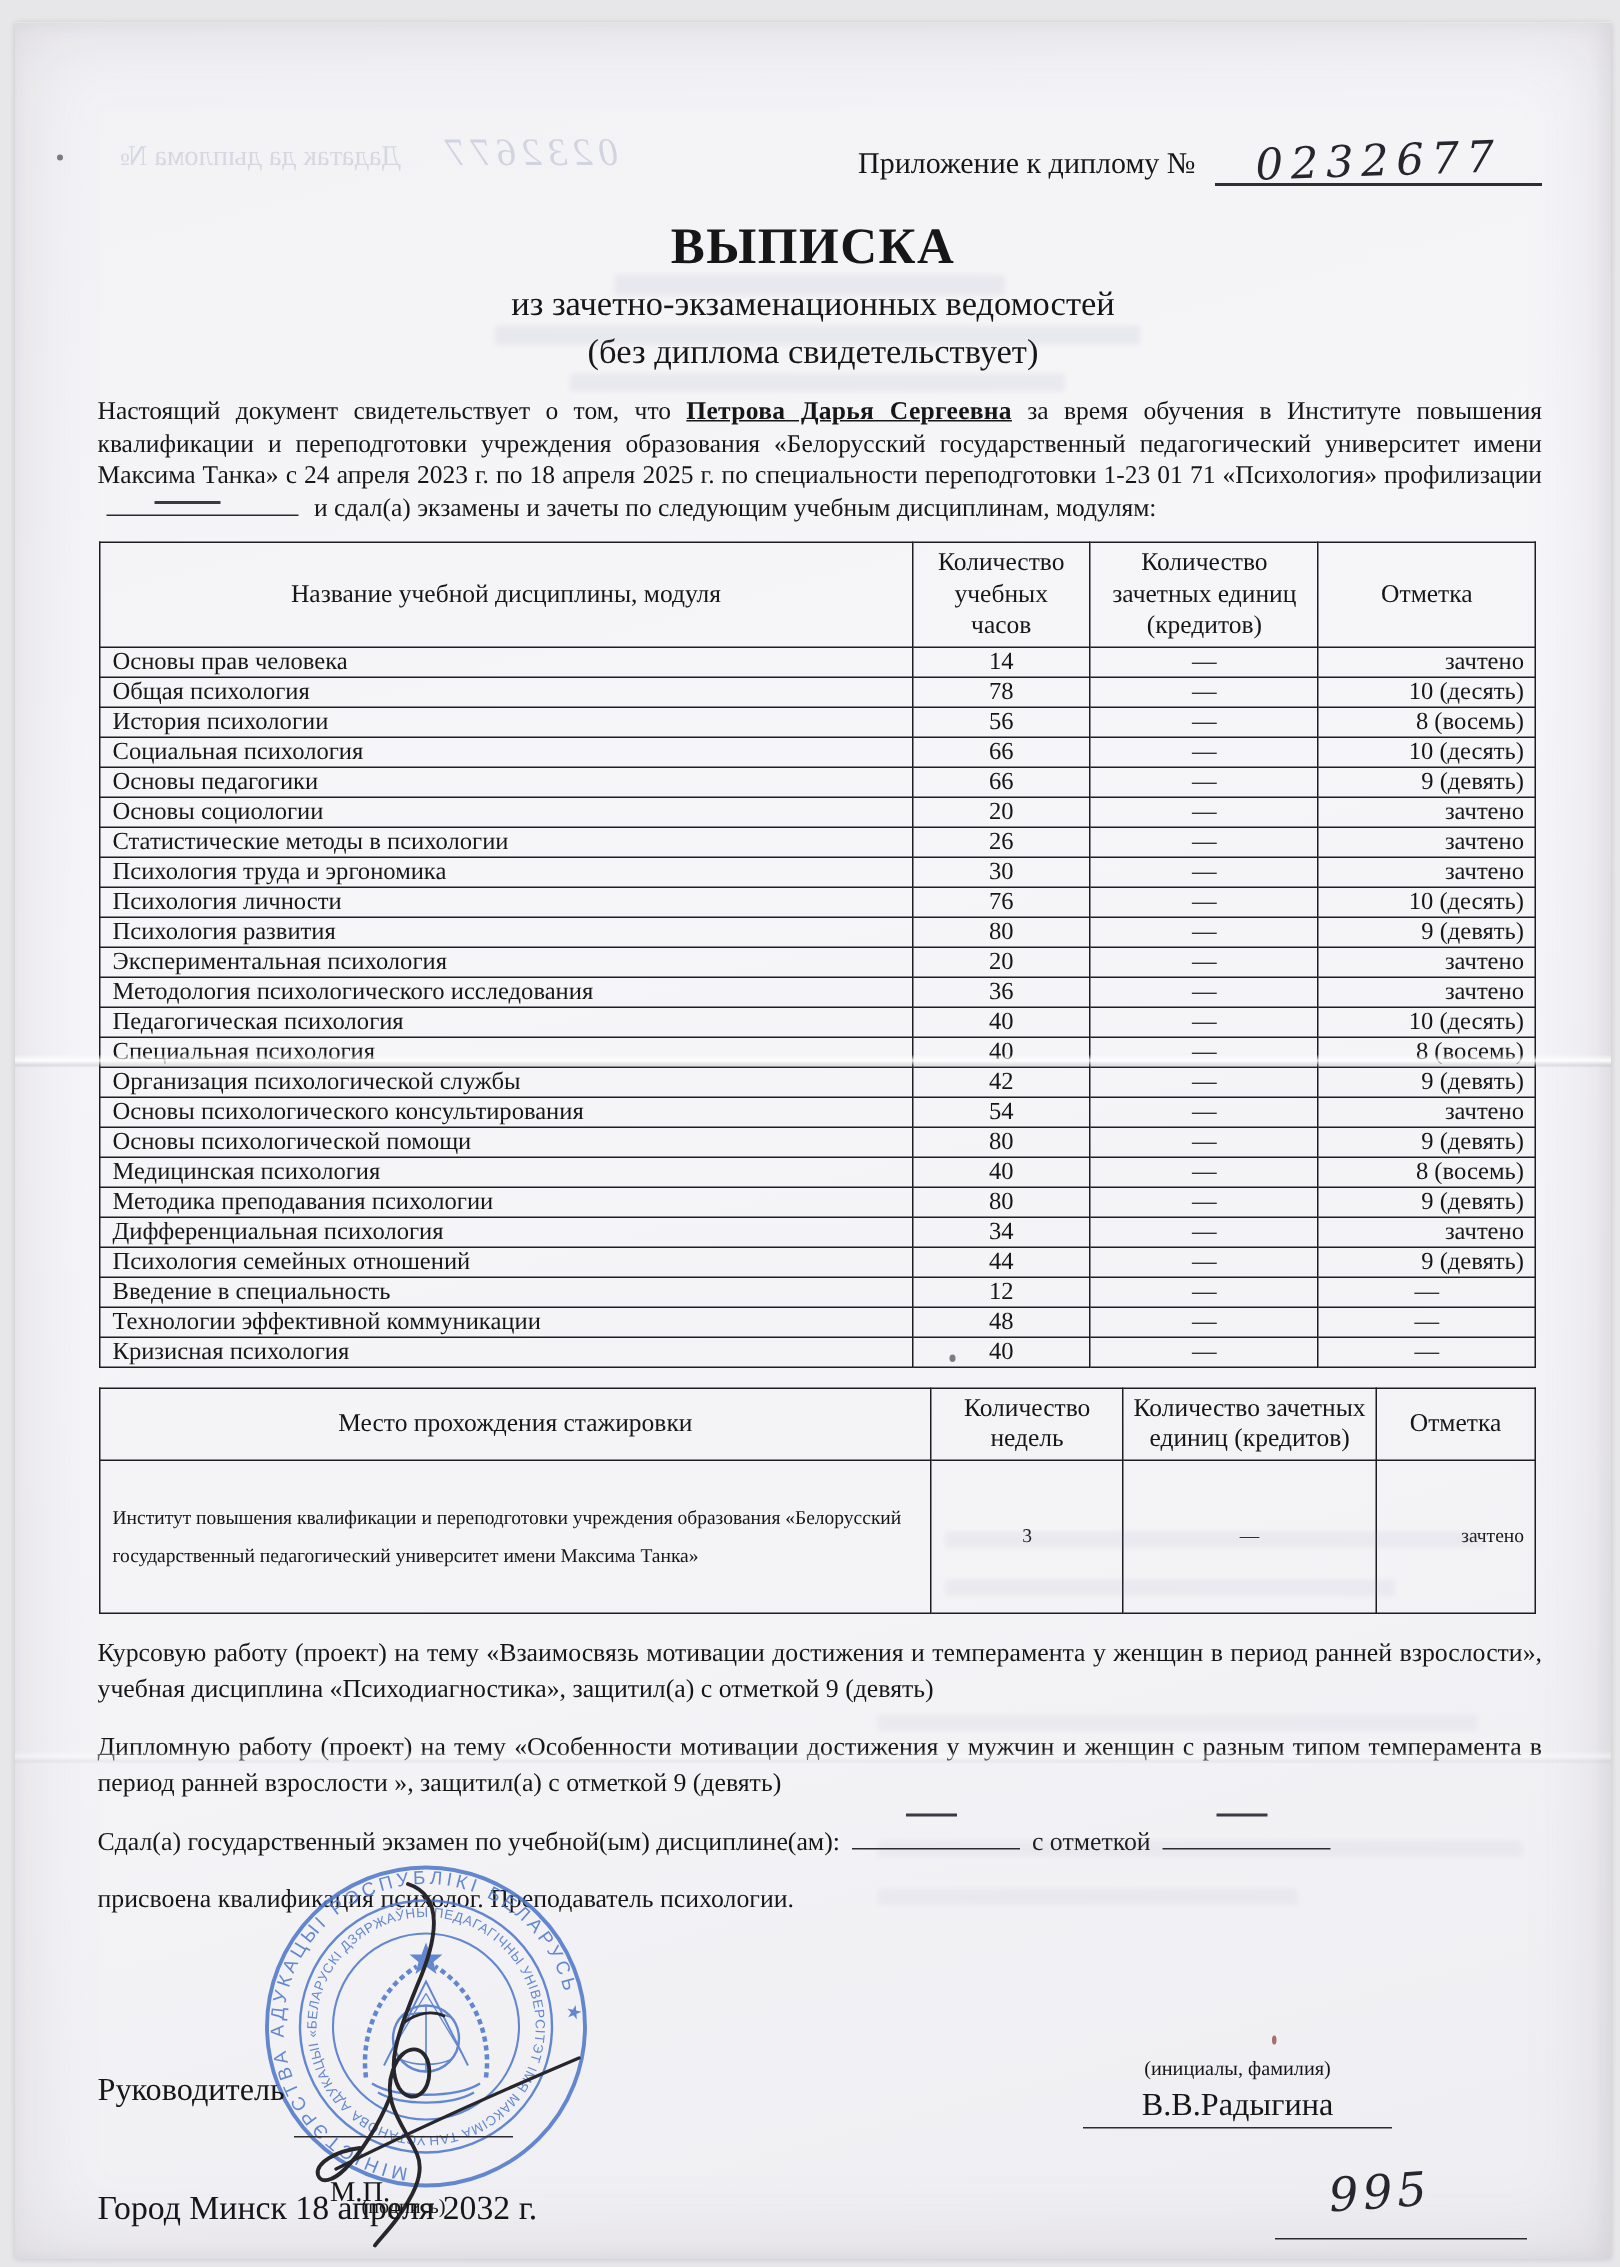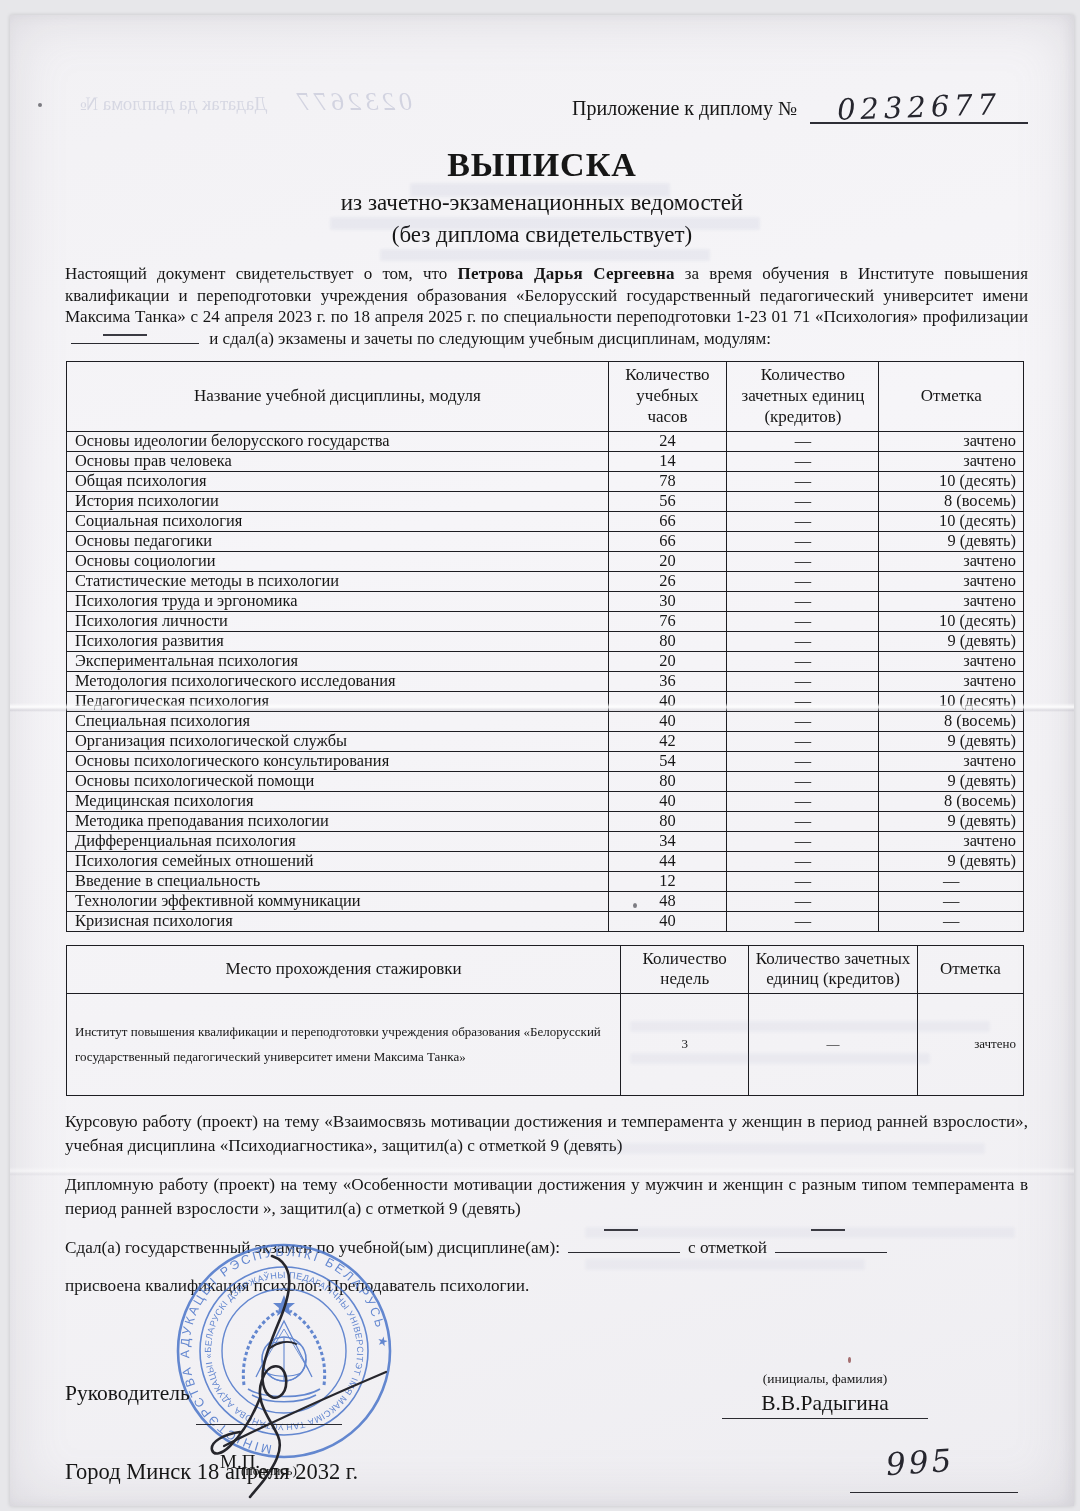--- a/index.html
+++ b/index.html
@@ -31,21 +31,21 @@
   .header-line { margin:76px 46px 0 55px; text-align:right; font-size:20px; white-space:nowrap; }
   .hw-wrap { display:inline-block; position:relative; width:218px; border-bottom:2px solid #2e2e36; margin-left:8px; text-align:center; }
   .hw { font-family:"DejaVu Serif",serif; font-style:italic; font-size:29px; letter-spacing:5px;
         color:#26262e; display:inline-block; transform:rotate(-2deg) translateY(2px); line-height:1; padding-bottom:2px;}
   
   .title-block { text-align:center; margin-top:22px; }
   .title { font-size:34px; font-weight:bold; letter-spacing:1px; }
   .subtitle { font-size:23px; margin-top:6px; }
   
   .intro { margin:15px 46px 0 55px; font-size:17px; line-height:1.27; text-align:justify; }
-  .intro b { letter-spacing:.2px; }
+  .intro b { letter-spacing:.2px;text-decoration:underline; }
   .blank { display:inline-block; position:relative; border-bottom:1.7px solid #2a2a30; height:15px; vertical-align:baseline; }
   .blank .dashline { position:absolute; border-top:2px solid #3a3a42; }
   .blank.profil { width:128px; margin:0 6px; }
   .blank.profil .dashline { left:32px; top:5px; width:44px; }
   .blank.exam { width:112px; margin:0 8px; }
   .blank.exam .dashline { left:36px; top:-9px; width:34px; }
   
   table.tbl { border-collapse:collapse; width:958px; margin:12px auto 0 56px; table-layout:fixed; }
   .tbl th,.tbl td { border:1.7px solid #1d1d22; font-weight:normal; }
   .tbl th { font-size:17px; text-align:center; padding:3px 6px; line-height:1.22; }
@@ -123,26 +123,20 @@
       </colgroup>
     <thead>
       <tr>
         <th>Название учебной дисциплины, модуля</th>
         <th>Количество учебных часов</th>
         <th>Количество зачетных единиц (кредитов)</th>
         <th>Отметка</th>
       </tr>
     </thead>
     <tbody id="subjects-body">
-        <tr>
-          <td class="c0">Основы идеологии белорусского государства</td>
-          <td class="c1">24</td>
-          <td class="c2">—</td>
-          <td class="c3">зачтено</td>
-        </tr>
         <tr>
           <td class="c0">Основы прав человека</td>
           <td class="c1">14</td>
           <td class="c2">—</td>
           <td class="c3">зачтено</td>
         </tr>
         <tr>
           <td class="c0">Общая психология</td>
           <td class="c1">78</td>
           <td class="c2">—</td>

